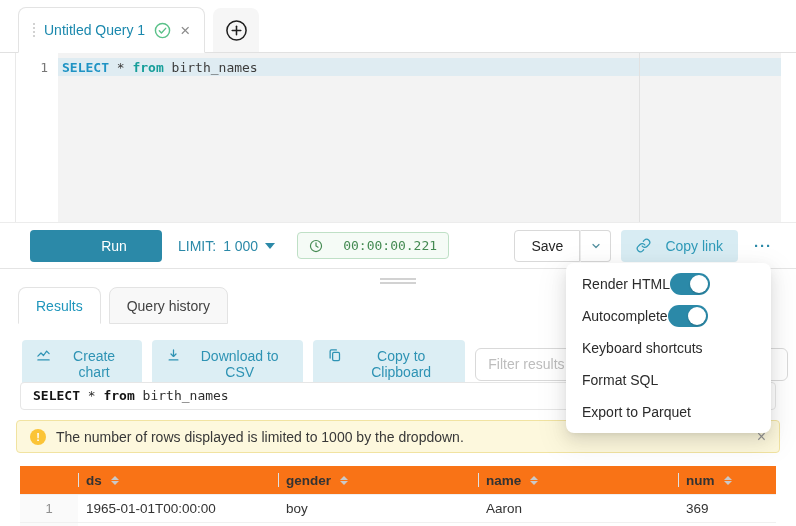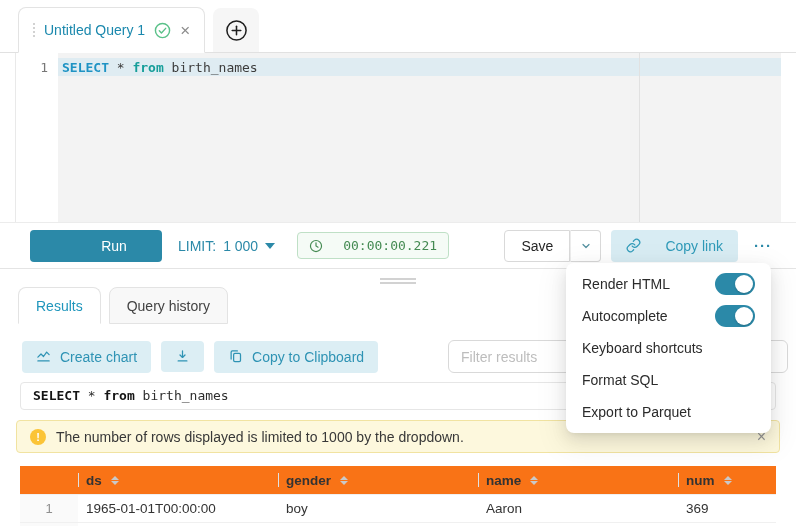--- a/index.html
+++ b/index.html
@@ -45,21 +45,21 @@
           border-top:6px solid #2b89a8;}
   .timer{margin-left:22px;display:flex;align-items:center;gap:20px;border:1px solid #bfe0c6;
           background:#f5fbf6;color:#448a52;border-radius:4px;padding:5px 11px;
           font:13px "DejaVu Sans Mono",monospace;}
   .save-group{margin-left:auto;display:flex;cursor:pointer;}
   .save-main{padding:7px 16px;border:1px solid #d9d9d9;border-radius:4px 0 0 4px;background:#fff;
           color:#262626;font-size:14px;}
   .save-caret{width:31px;border:1px solid #d9d9d9;border-left-color:#ececec;
           border-radius:0 4px 4px 0;display:flex;align-items:center;justify-content:center;
           color:#53909f;background:#fff;}
-  .copylink{margin-left:10px;display:flex;align-items:center;gap:24px;background:#d8ecf3;
+  .copylink{margin-left:10px;display:flex;align-items:center;gap:14px;background:#d8ecf3;
           color:#2f9ab8;border:none;border-radius:4px;padding:8px 15px;font-size:14px;
           font-family:inherit;cursor:pointer;}
   .more-btn{margin-left:16px;color:#2b89a8;font-size:15px;font-weight:bold;letter-spacing:1px;
           cursor:pointer;}
 
   
   .drag-handle{position:absolute;top:278px;left:50%;transform:translateX(-50%);width:36px;cursor:row-resize;}
   .drag-handle i{display:block;height:2px;background:#d2d2d2;margin-bottom:2px;}
 
   
@@ -103,21 +103,21 @@
   .trow{display:flex;height:28px;background:#fff;border-top:1px solid #f0f0f0;}
   .td{display:flex;align-items:center;padding-left:8px;}
   .c-idx{width:58px;justify-content:center;padding-left:0;}
   .td.c-idx{background:#fafafa;color:#8f8f8f;font-size:13px;}
   .c-ds{width:200px;} .c-gender{width:200px;} .c-name{width:200px;} .c-num{flex:1;}
 
   
   .dropdown{position:absolute;top:263px;left:566px;width:205px;background:#fff;border-radius:8px;
           padding:5px 0;z-index:10;
           box-shadow:0 3px 6px -4px rgba(0,0,0,.12),0 6px 16px 0 rgba(0,0,0,.1),0 9px 28px 8px rgba(0,0,0,.05);}
-  .menu-item{height:32px;display:flex;align-items:center;justify-content:space-between;
+  .menu-item{height:32px;display:flex;align-items:center;justify-content:flex-start;
           padding:0 16px;font-size:14px;color:#2b2b2b;cursor:pointer;}
   .toggle{width:40px;height:22px;border-radius:11px;background:#2b89a8;position:relative;cursor:pointer;}
   .toggle-knob{position:absolute;top:2px;right:2px;width:18px;height:18px;border-radius:50%;
           background:#fff;box-shadow:0 1px 2px rgba(0,0,0,.2);}
 
   svg{display:block;}
 </style>
 </head>
 <body>
 
@@ -221,20 +221,21 @@
       <span>Create chart</span>
     </button>
     <button class="action-btn">
       <span>
         <svg width="15" height="15" viewBox="0 0 24 24" fill="none" stroke="#2e93b4" stroke-width="2" stroke-linecap="round" stroke-linejoin="round">
             <line x1="12" y1="3" x2="12" y2="13"></line>
             <polyline points="8 9.5 12 13.5 16 9.5"></polyline>
             <line x1="5" y1="19" x2="19" y2="19"></line>
           </svg>
       </span>
+      <span>Download to CSV</span>
     </button>
     <button class="action-btn">
       <span>
         <svg width="15" height="15" viewBox="0 0 24 24" fill="none" stroke="#2e93b4" stroke-width="2" stroke-linecap="round" stroke-linejoin="round">
             <rect x="9" y="7" width="11" height="13" rx="2"></rect>
             <path d="M5 16V5a2 2 0 0 1 2-2h8"></path>
           </svg>
       </span>
       <span>Copy to Clipboard</span>
     </button>

